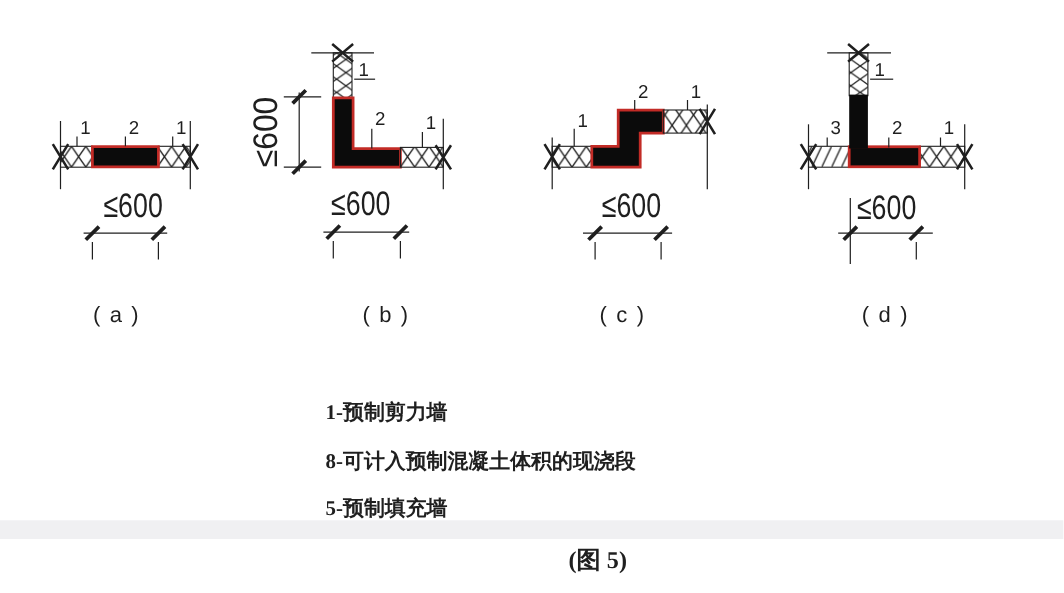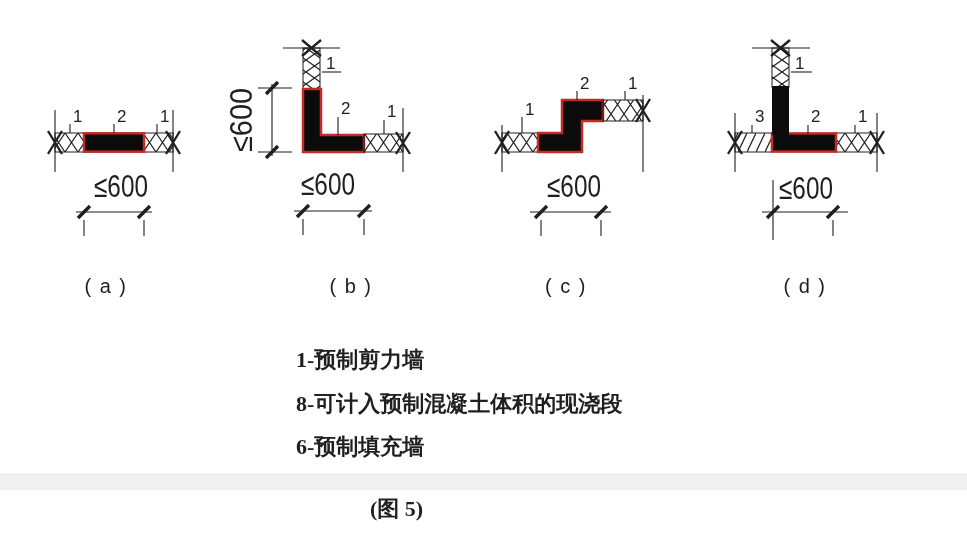--- a/index.html
+++ b/index.html
@@ -14,27 +14,27 @@
   .hband{fill:url(#xh);stroke:var(--line);stroke-width:1;}
   .vband{fill:url(#xv);stroke:var(--line);stroke-width:1;}
   .dband{fill:url(#xd);stroke:var(--line);stroke-width:1;}
   .cast{fill:var(--ink);stroke:var(--cast-red);stroke-width:2.5;}
   .solid{fill:var(--ink);stroke:none;}
   text{fill:var(--line);}
   .dim{font-family:"Liberation Sans",sans-serif;font-size:31px;text-anchor:middle;}
   .callout{font-family:"Liberation Sans",sans-serif;font-size:17px;}
   .plabel{font-family:"Liberation Sans",sans-serif;font-size:20px;text-anchor:middle;letter-spacing:1.5px;}
   .legend{
-    position:absolute;left:296px;top:338px;
-    font-family:"Liberation Serif",serif;font-weight:700;font-size:22px;
+    position:absolute;left:296px;top:354px;
+    font-family:"Liberation Serif",serif;font-weight:700;font-size:19px;
     color:var(--line);line-height:43.5px;white-space:nowrap;
   }
   .strip{position:absolute;left:0;top:473px;width:967px;height:17px;background:var(--strip);}
   .caption{
-    position:absolute;left:370px;top:494px;width:200px;text-align:left;
+    position:absolute;left:370px;top:494px;width:200px;text-align:right;
     font-family:"Liberation Serif",serif;font-weight:700;font-size:22px;color:var(--line);
   }
 </style>
 </head>
 <body>
 
 <div class="page">
 
   <svg width="967" height="310" viewBox="0 0 967 310">
     <defs>
@@ -143,20 +143,20 @@
         <path class="tick" d="M767,218 L779,206 M827,218 L839,206"></path>
         <path class="ln" d="M773,180 V240 M833,220 V236"></path>
       </g>
       <text class="plabel" x="805" y="293">( d )</text>
     </g>
   </svg>
 
   <div class="legend">
     <div>1-预制剪力墙</div>
     <div>8-可计入预制混凝土体积的现浇段</div>
-    <div>6-预制填充墙</div>
+    <div>5-预制填充墙</div>
   </div>
 
   <div class="strip"></div>
 
   <div class="caption">(图 5)</div>
 
 </div>
 
 </body></html>

